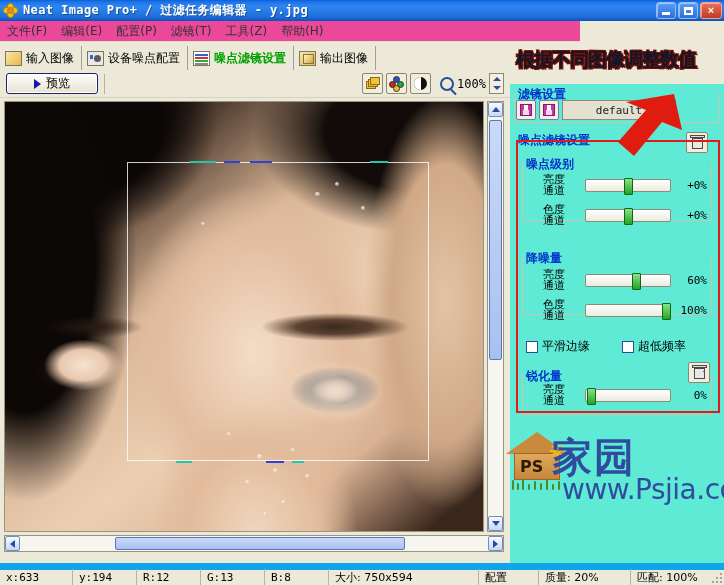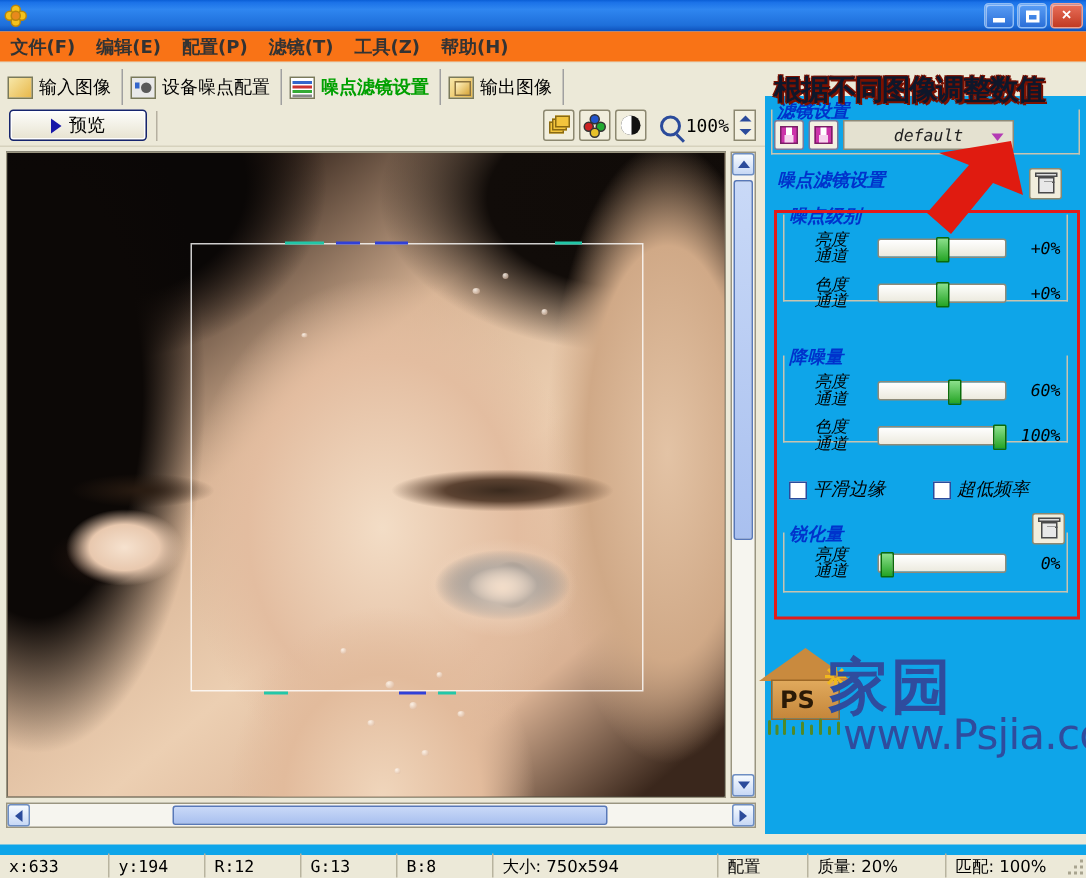--- a/index.html
+++ b/index.html
@@ -49,24 +49,23 @@
     border-color: #f0a191; width: 22px;
   }
   .win-btn .g { position: absolute; left: 0; right: 0; top: 0; bottom: 0;
     color: #fff; font-size: 11px; font-weight: bold; line-height: 15px; text-align: center; }
   .win-btn .min-bar { position: absolute; left: 5px; bottom: 3px; width: 8px; height: 3px; background: #fff; }
   .win-btn .max-box { position: absolute; left: 5px; top: 4px; width: 9px; height: 8px;
     border: 2px solid #fff; border-top-width: 3px; }
 
   
   .menubar {
-    position: absolute; left: 0; top: 21px; width: 724px; height: 21px;
-    background: #f97316; display: flex; align-items: center;
+    position: absolute; left: 0; top: 21px; width: 580px; height: 21px;
+    background: #ec4899; display: flex; align-items: center;
     border-bottom: 1px solid #e3dfcb;
-    font-weight: bold;
   }
   .menu-item {
     padding: 2px 7px; font-size: 12px; color: #333; white-space: nowrap;
     font-family: "DejaVu Sans", sans-serif;
   }
 
   
   .tabbar {
     position: absolute; left: 0; top: 43px; width: 724px; height: 27px;
     background: #ece9d8; display: flex; align-items: flex-end; padding-left: 0;
@@ -186,23 +185,22 @@
     border: 1px solid #5878b8; border-radius: 2px;
   }
   .arr { width:0;height:0; }
   .arr.u { border-bottom:5px solid #2b4b9b;border-left:4px solid transparent;border-right:4px solid transparent;}
   .arr.d { border-top:5px solid #2b4b9b;border-left:4px solid transparent;border-right:4px solid transparent;}
   .arr.l { border-right:5px solid #2b4b9b;border-top:4px solid transparent;border-bottom:4px solid transparent;}
   .arr.r { border-left:5px solid #2b4b9b;border-top:4px solid transparent;border-bottom:4px solid transparent;}
 
   
   .rpanel {
-    position: absolute; left: 510px; top: 64px; width: 214px; height: 492px;
-    background: #0ea5e9;
-    font-style: italic;
+    position: absolute; left: 510px; top: 84px; width: 214px; height: 492px;
+    background: #5eead4;
   }
   .annot {
     position: absolute; left: 516px; top: 47px; width: 206px;
     font-size: 19px; font-weight: bold; color: #0f172a;
     font-family: "DejaVu Sans", sans-serif; letter-spacing: -1px;
     text-shadow: 1.4px 1.4px 0 #7a1000, -0.7px -0.7px 0 #7a1000,
                  0.8px -0.8px 0 #7a1000, -0.8px 0.8px 0 #7a1000;
     z-index: 40; white-space: nowrap;
   }
   .grp-label {
@@ -308,20 +306,21 @@
 <div id="app">
 
   <div class="titlebar">
     <div class="title-icon">
       <span class="petal" style="left:4px;top:0"></span>
       <span class="petal" style="left:0;top:4px"></span>
       <span class="petal" style="left:8px;top:4px"></span>
       <span class="petal" style="left:4px;top:8px"></span>
       <span class="petal c" style="left:4px;top:4px"></span>
     </div>
+    <div class="title-text">Neat Image Pro+ / 过滤任务编辑器 - y.jpg</div>
     <div class="win-btns">
       <div class="win-btn">
           <span class="min-bar"></span>
         </div>
       <div class="win-btn">
           <span class="max-box"></span>
         </div>
       <div class="win-btn close">
         <span class="g">×</span>
       </div>

